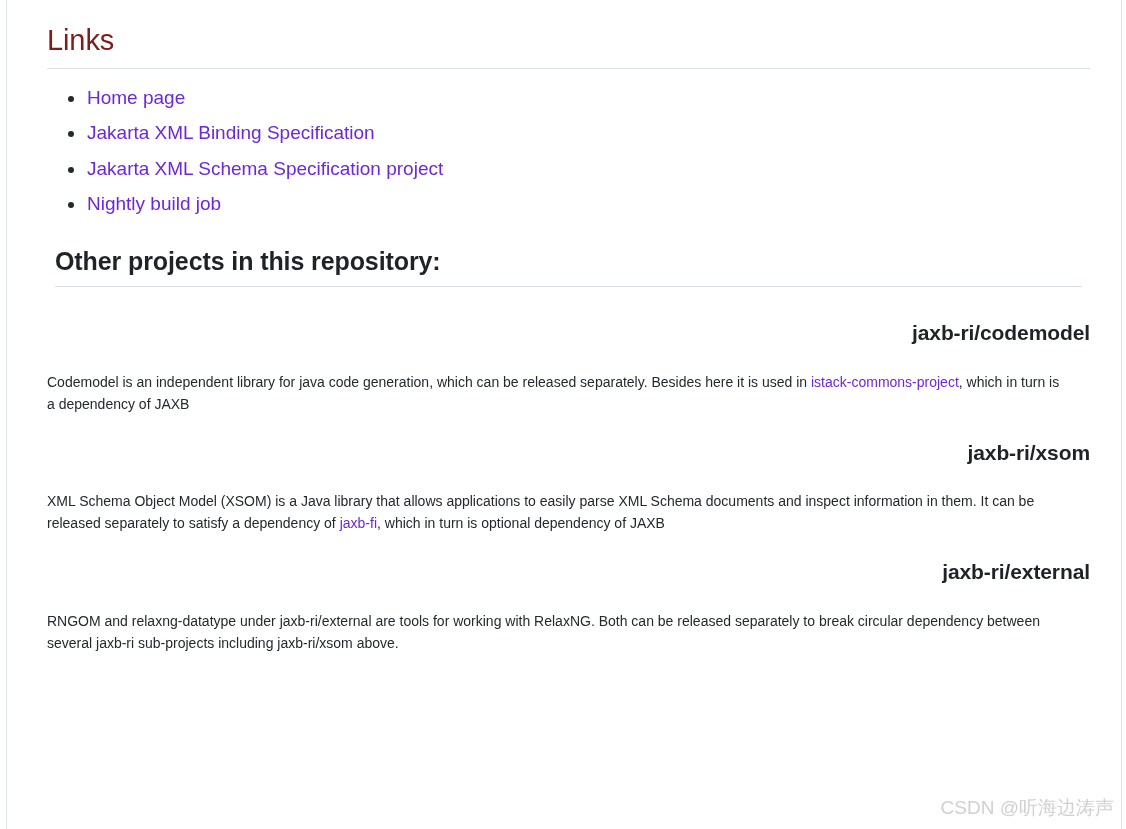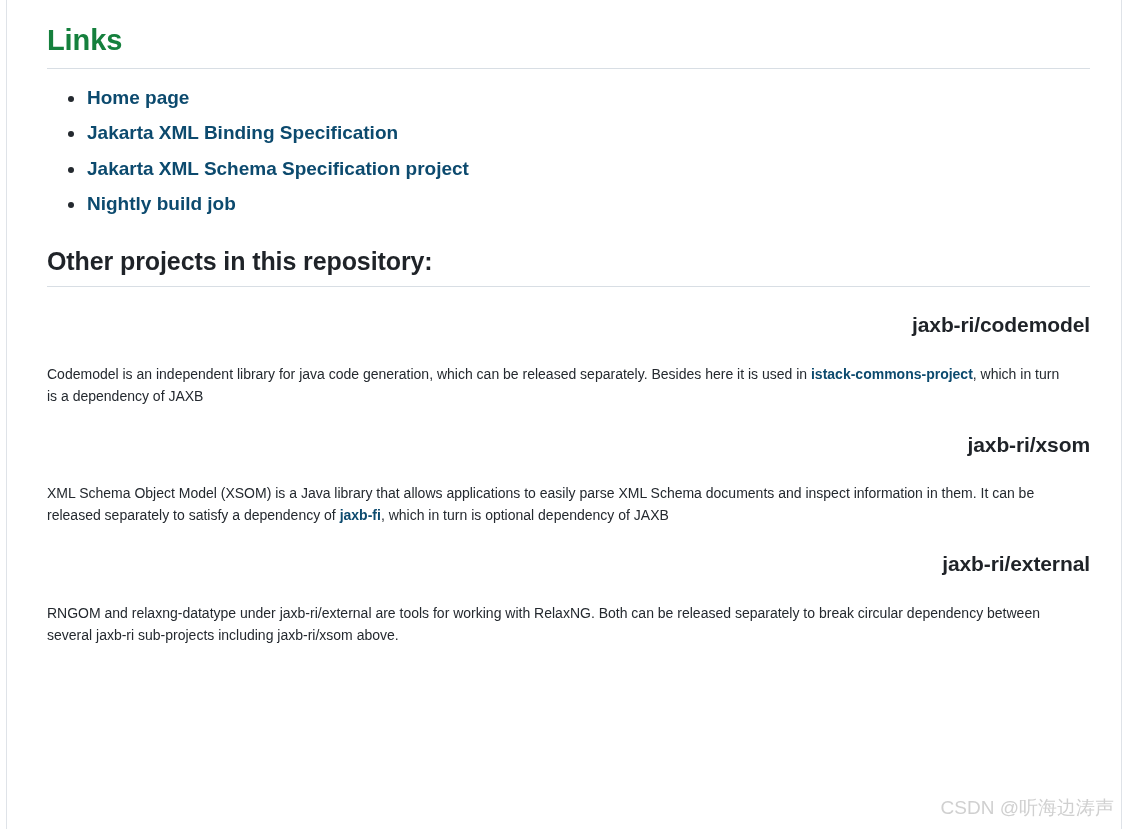--- a/index.html
+++ b/index.html
@@ -24,33 +24,33 @@
     border-left: 1px solid #dfe3e8;
     border-right: 1px solid #dfe3e8;
     box-sizing: border-box;
     background: #ffffff;
   }
   .content {
     padding: 0 31px 0 40px;
   }
   h1.section-title {
     font-size: 29px;
-    font-weight: bold;
+    font-weight: normal;
     line-height: 1.25;
     margin: 0;
     padding: 22px 0 10px 0;
-    color: #15803d;
+    color: #7f1d1d;
     letter-spacing: -0.1px;
     border-bottom: 1px solid #d8dee4;
   }
   h2.section-title {
     font-size: 25px;
     font-weight: bold;
     line-height: 1.25;
-    margin: 0;
+    margin: 8px;
     padding: 20px 0 9px 0;
     color: #1f2328;
     letter-spacing: -0.1px;
     border-bottom: 1px solid #d8dee4;
   }
   ul.link-list {
     margin: 16px 0 0 0;
     padding: 0 0 0 40px;
     list-style: none;
   }
@@ -64,24 +64,23 @@
     content: "";
     position: absolute;
     left: -19px;
     top: 11px;
     width: 6px;
     height: 6px;
     border-radius: 50%;
     background: #24292f;
   }
   a.link {
-    color: #0c4a6e;
+    color: #6d28d9;
     text-decoration: none;
     cursor: pointer;
-    font-weight: bold;
   }
   h3.project-title {
     font-size: 21px;
     font-weight: bold;
     line-height: 1.25;
     margin: 0;
     padding: 25px 0 0 0;
     color: #1f2328;
     letter-spacing: -0.1px;
     text-align: right;

